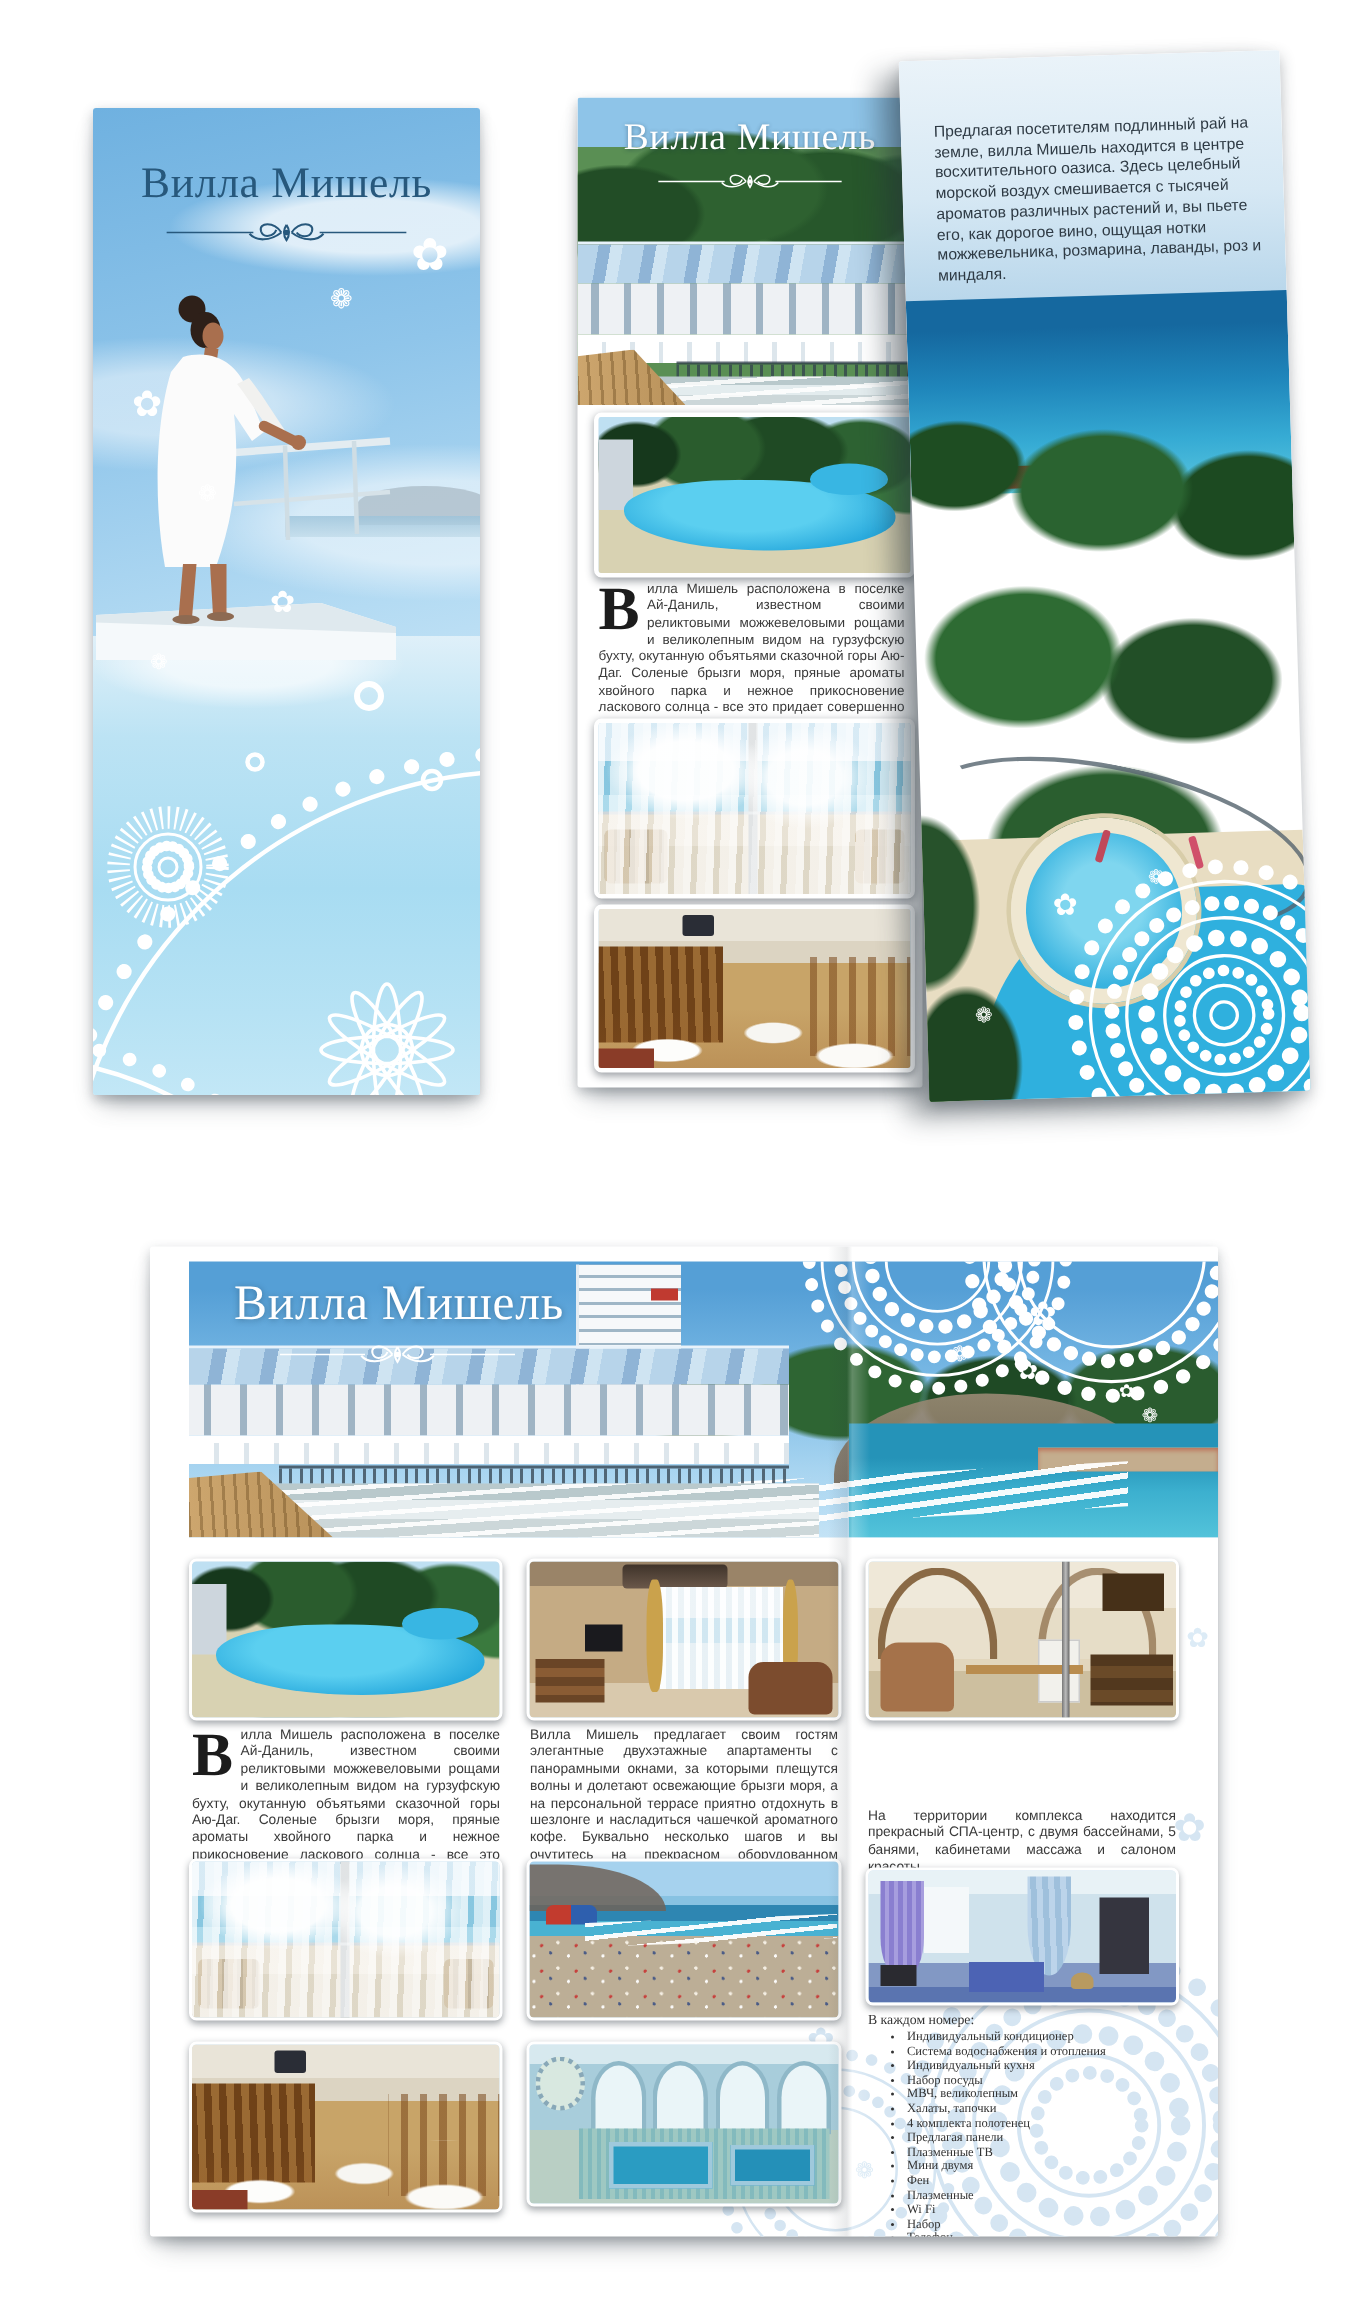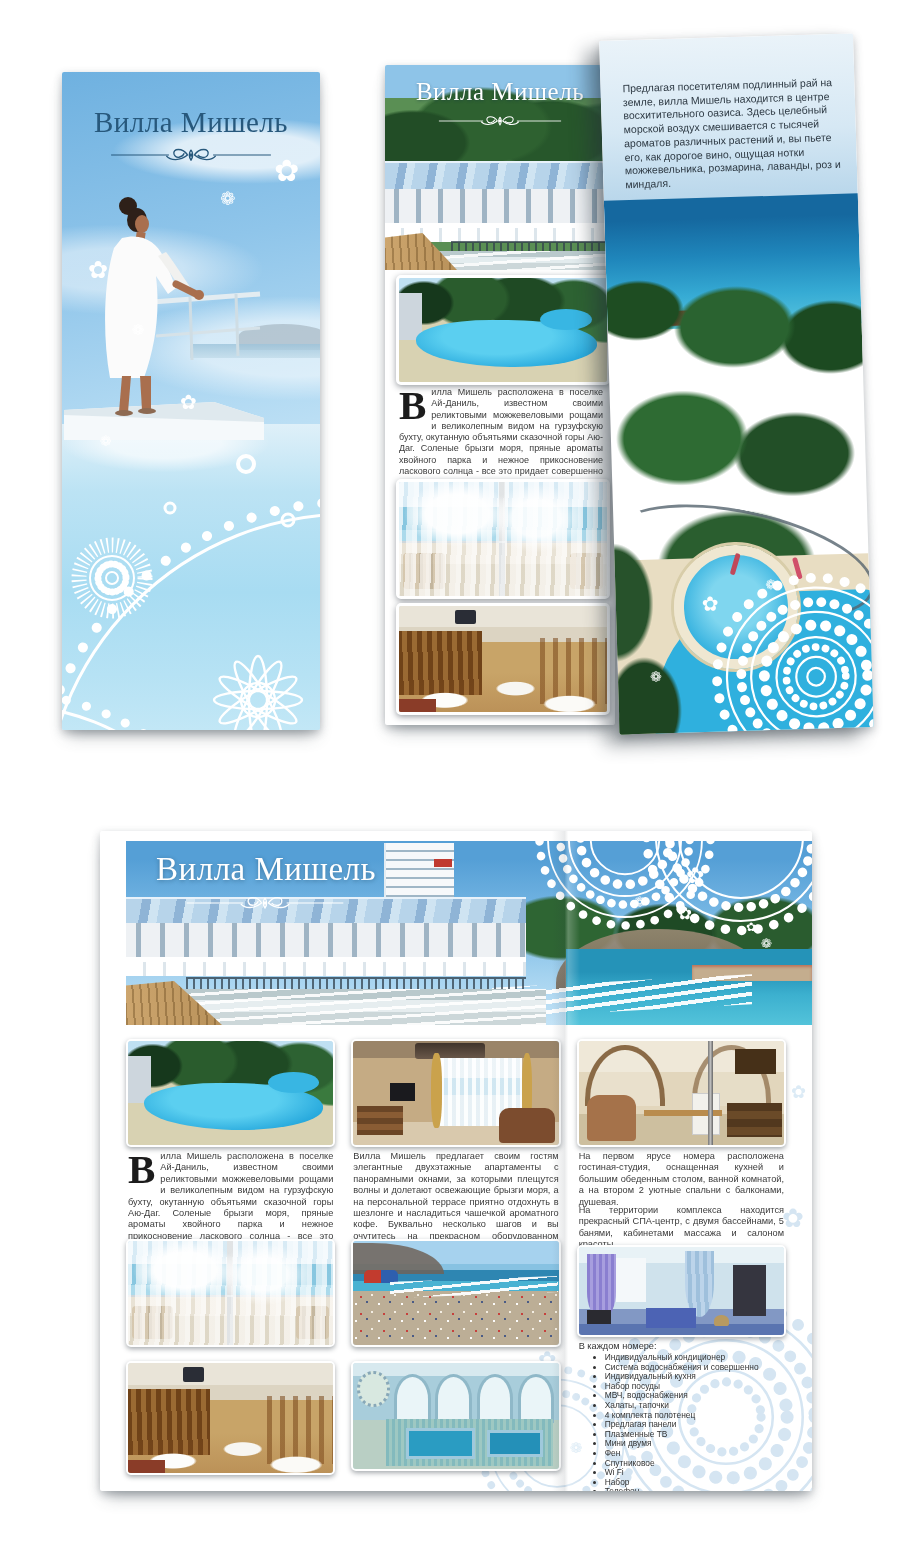--- a/index.html
+++ b/index.html
@@ -591,48 +591,47 @@
             <div class="kar a"></div>
             <div class="kar b"></div>
             <div class="kcab"></div>
             <div class="kcab2"></div>
             <div class="kfr"></div>
             <div class="kcount"></div>
             <div class="kchair"></div>
             <div class="kpole"></div>
           </div>
       </div>
-      <div class="s-text" style="top:112px;">На первом ярусе номера расположена гостиная-студия, оснащенная кухней и большим обеденным столом, ванной комнатой, а на втором 2 уютные спальни с балконами, душевая.</div>
       <div class="s-text" style="top:166px;">На территории комплекса находится прекрасный СПА-центр, с двумя бассейнами, 5 банями, кабинетами массажа и салоном красоты.</div>
       <div class="scard" style="top:206px;height:88px;">
         <div class="ph ph-bedroom">
             <div class="bdcur"></div>
             <div class="bdwin"></div>
             <div class="bdtv"></div>
             <div class="bddrape"></div>
             <div class="bdbed"></div>
             <div class="bdward"></div>
             <div class="bdstool"></div>
           </div>
       </div>
-      <div class="amen" style="top:302px;">
+      <div class="amen" style="top:302px;font-family:Liberation Serif, serif;">
         <p class="amen-title">В каждом номере:</p>
         <ul>
           <li>Индивидуальный кондиционер</li>
-          <li>Система водоснабжения и совершенно</li>
+          <li>Система водоснабжения и отопления</li>
           <li>Индивидуальный кухня</li>
           <li>Набор посуды</li>
-          <li>МВЧ, водоснабжения</li>
+          <li>МВЧ, великолепным</li>
           <li>Халаты, тапочки</li>
           <li>4 комплекта полотенец</li>
           <li>Предлагая панели</li>
           <li>Плазменные ТВ</li>
           <li>Мини двумя</li>
           <li>Фен</li>
-          <li>Спутниковое</li>
+          <li>Плазменные</li>
           <li>Wi Fi</li>
           <li>Набор</li>
           <li>Телефон</li>
         </ul>
       </div>
     </div>
   </div>
 </div>
 
 </body></html>

